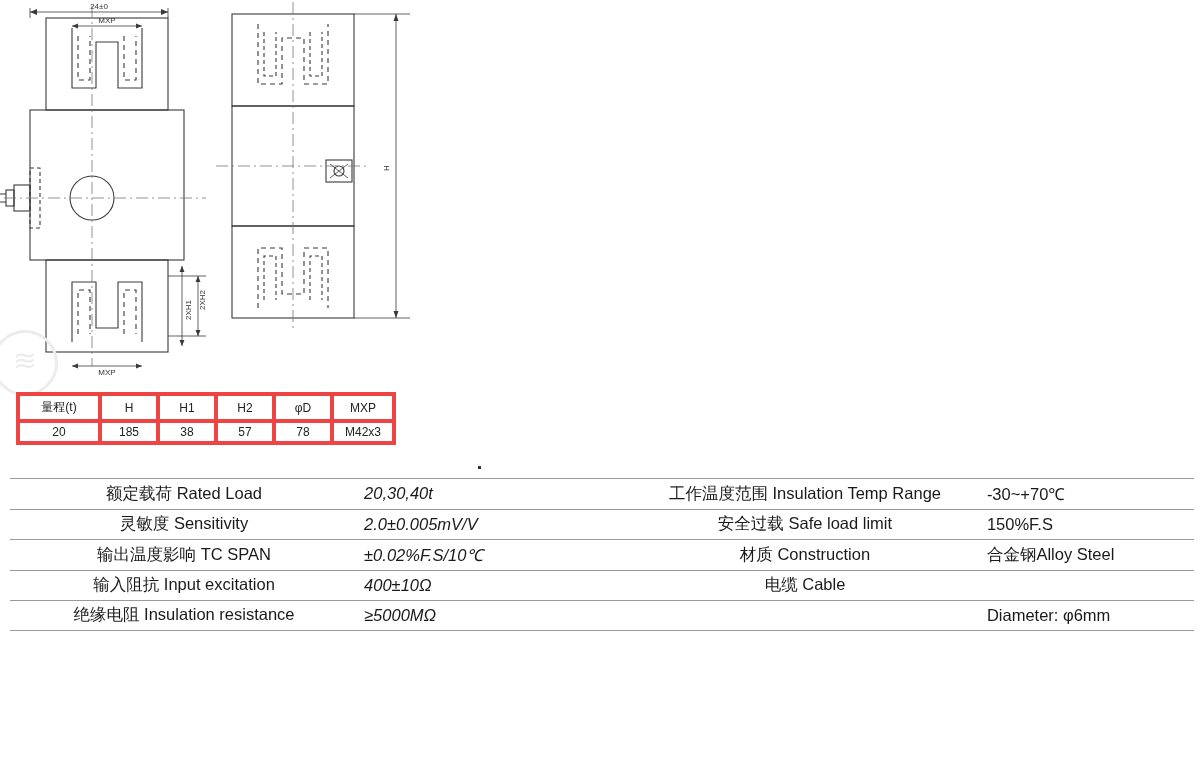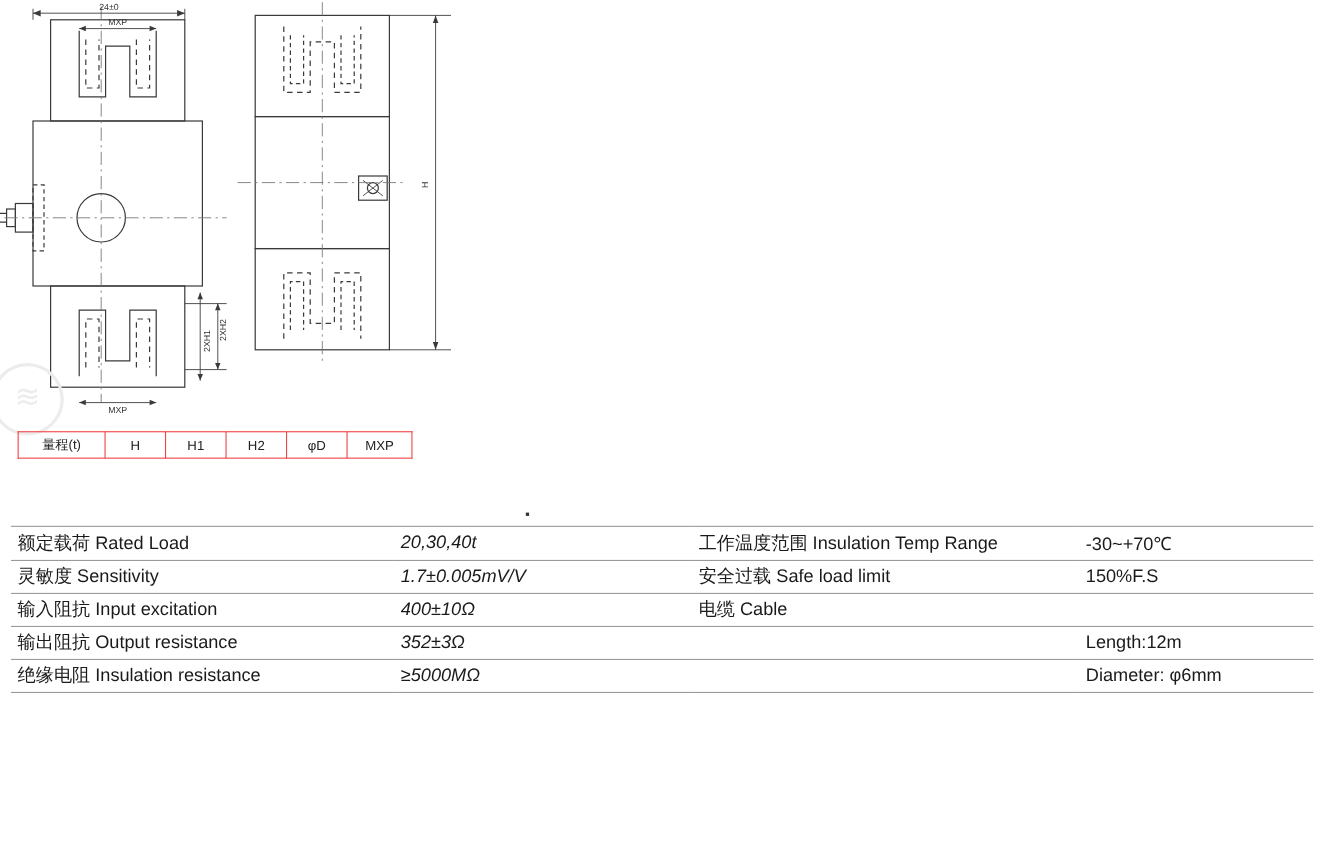--- a/index.html
+++ b/index.html
@@ -34,21 +34,21 @@
   
   .dim-table {
     position: absolute;
     left: 16px;
     top: 392px;
     border-collapse: collapse;
     font-size: 12px;
     color: #222;
   }
   .dim-table th, .dim-table td {
-    border: 1px solid #ef4444;
+    border: 4px solid #ef4444;
     text-align: center;
     font-weight: normal;
     padding: 1px 0;
   }
   .dim-table th { height: 21px; }
   .dim-table td { height: 16px; }
   .col-range { width: 78px; }
   .col-h     { width: 54px; }
   .col-h1    { width: 54px; }
   .col-h2    { width: 54px; }
@@ -69,21 +69,21 @@
     border-bottom: 1px solid #9a9a9a;
     padding: 3px 6px 4px 6px;
     height: 22px;
     vertical-align: middle;
     white-space: nowrap;
   }
   .spec tr td:nth-child(1) { width: 350px; }
   .spec tr td:nth-child(2) { width: 276px; font-style: italic; }
   .spec tr td:nth-child(3) { width: 348px; }
   .spec tr td:nth-child(4) { width: 210px; }
-  .spec .cn { letter-spacing: 0px; }
+  .spec .cn { letter-spacing: 0px; text-align: center; }
 
   
   .watermark {
     position: absolute;
     left: -8px;
     top: 330px;
     width: 60px;
     height: 60px;
     border: 3px solid #ececec;
     border-radius: 50%;
@@ -200,50 +200,58 @@
       <tr>
         <th class="col-range">量程(t)</th>
         <th class="col-h">H</th>
         <th class="col-h1">H1</th>
         <th class="col-h2">H2</th>
         <th class="col-d">φD</th>
         <th class="col-mxp">MXP</th>
       </tr>
     </thead>
     <tbody>
+      <tr>
+        <td>20</td>
+        <td>185</td>
+        <td>38</td>
+        <td>57</td>
+        <td>78</td>
+        <td>M42x3</td>
+      </tr>
     </tbody>
   </table>
 
   <table class="spec">
     <tbody>
       <tr>
         <td class="cn">额定载荷 Rated Load</td>
         <td>20,30,40t</td>
         <td class="cn">工作温度范围 Insulation Temp Range</td>
         <td>-30~+70℃</td>
       </tr>
       <tr>
         <td class="cn">灵敏度 Sensitivity</td>
-        <td>1.7±0.005mV/V</td>
+        <td>2.0±0.005mV/V</td>
         <td class="cn">安全过载 Safe load limit</td>
         <td>150%F.S</td>
+      </tr>
+      <tr>
+        <td class="cn">输出温度影响 TC SPAN</td>
+        <td>±0.02%F.S/10℃</td>
+        <td class="cn">材质 Construction</td>
+        <td>合金钢Alloy Steel</td>
       </tr>
       <tr>
         <td class="cn">输入阻抗 Input excitation</td>
         <td>400±10Ω</td>
         <td class="cn">电缆 Cable</td>
         <td></td>
       </tr>
       <tr>
-        <td class="cn">输出阻抗 Output resistance</td>
-        <td>352±3Ω</td>
-        <td class="cn"></td>
-        <td>Length:12m</td>
-      </tr>
-      <tr>
         <td class="cn">绝缘电阻 Insulation resistance</td>
         <td>≥5000MΩ</td>
         <td class="cn"></td>
         <td>Diameter: φ6mm</td>
       </tr>
     </tbody>
   </table>
 
 </div>
 

